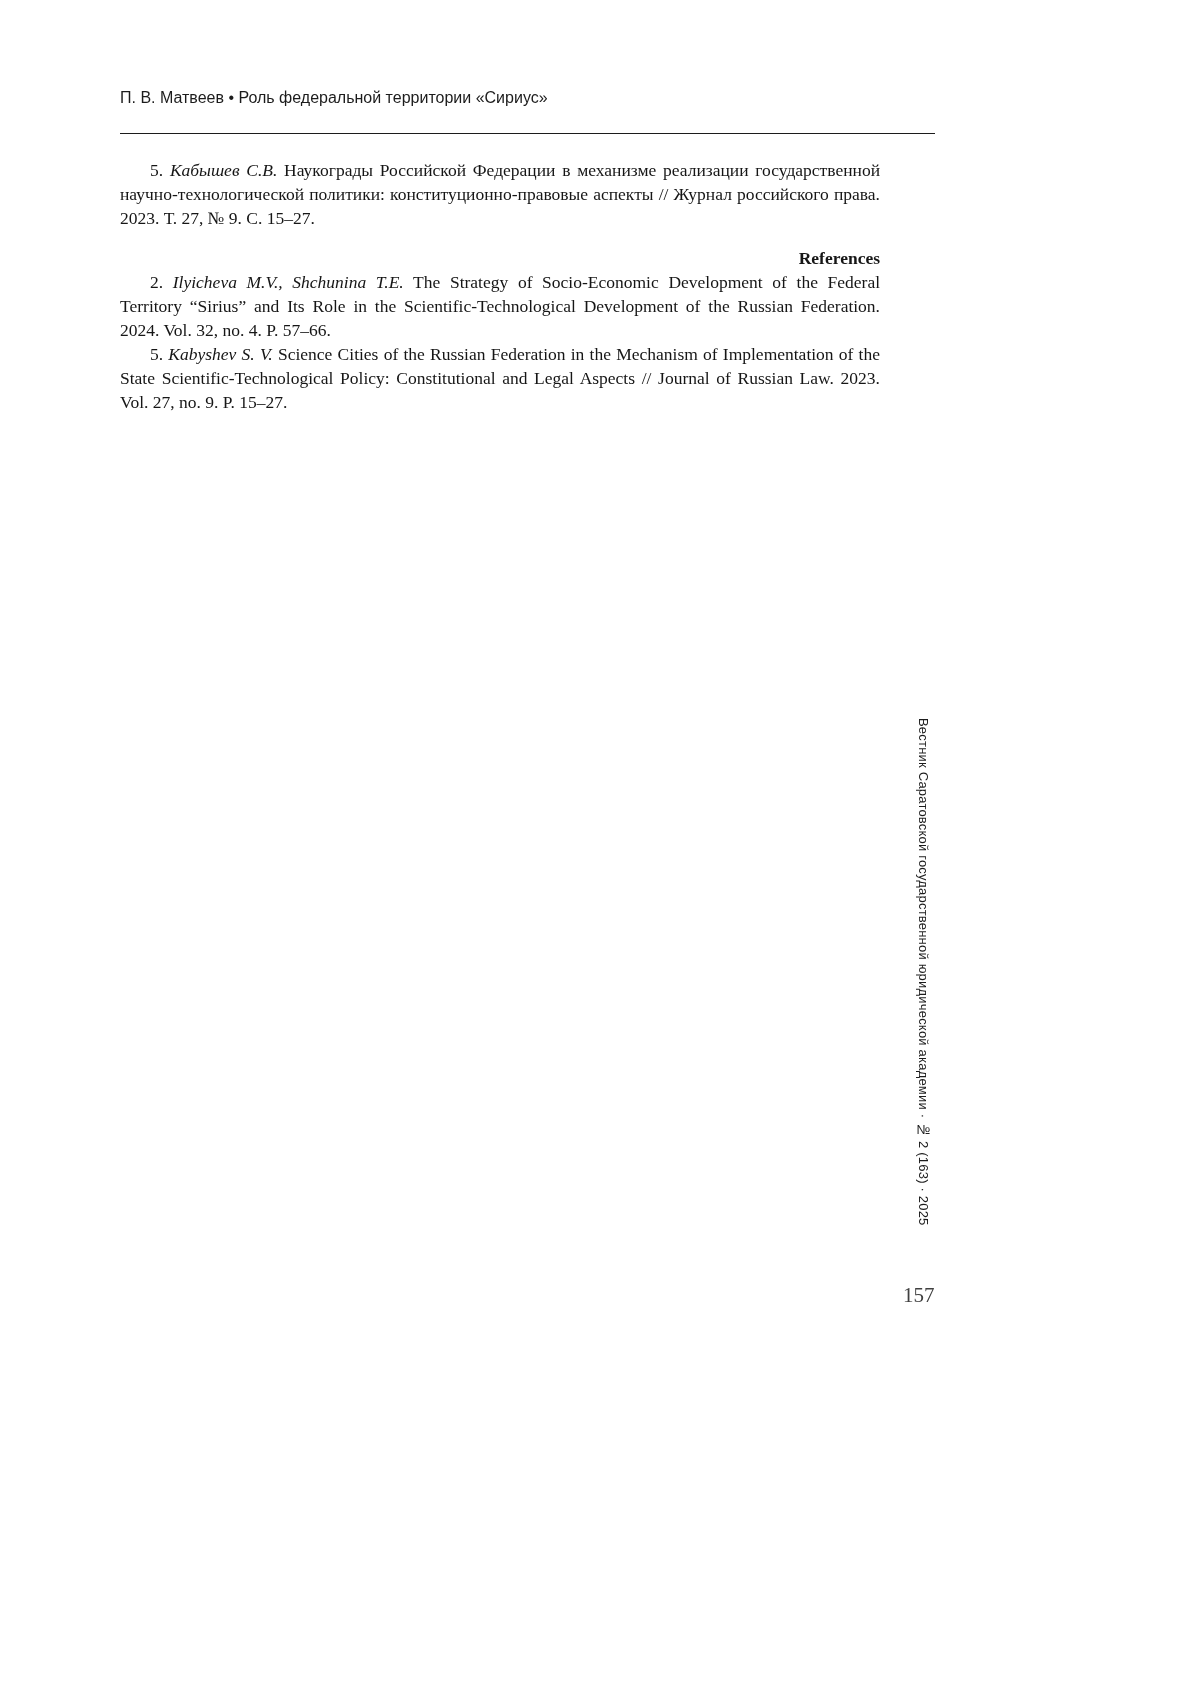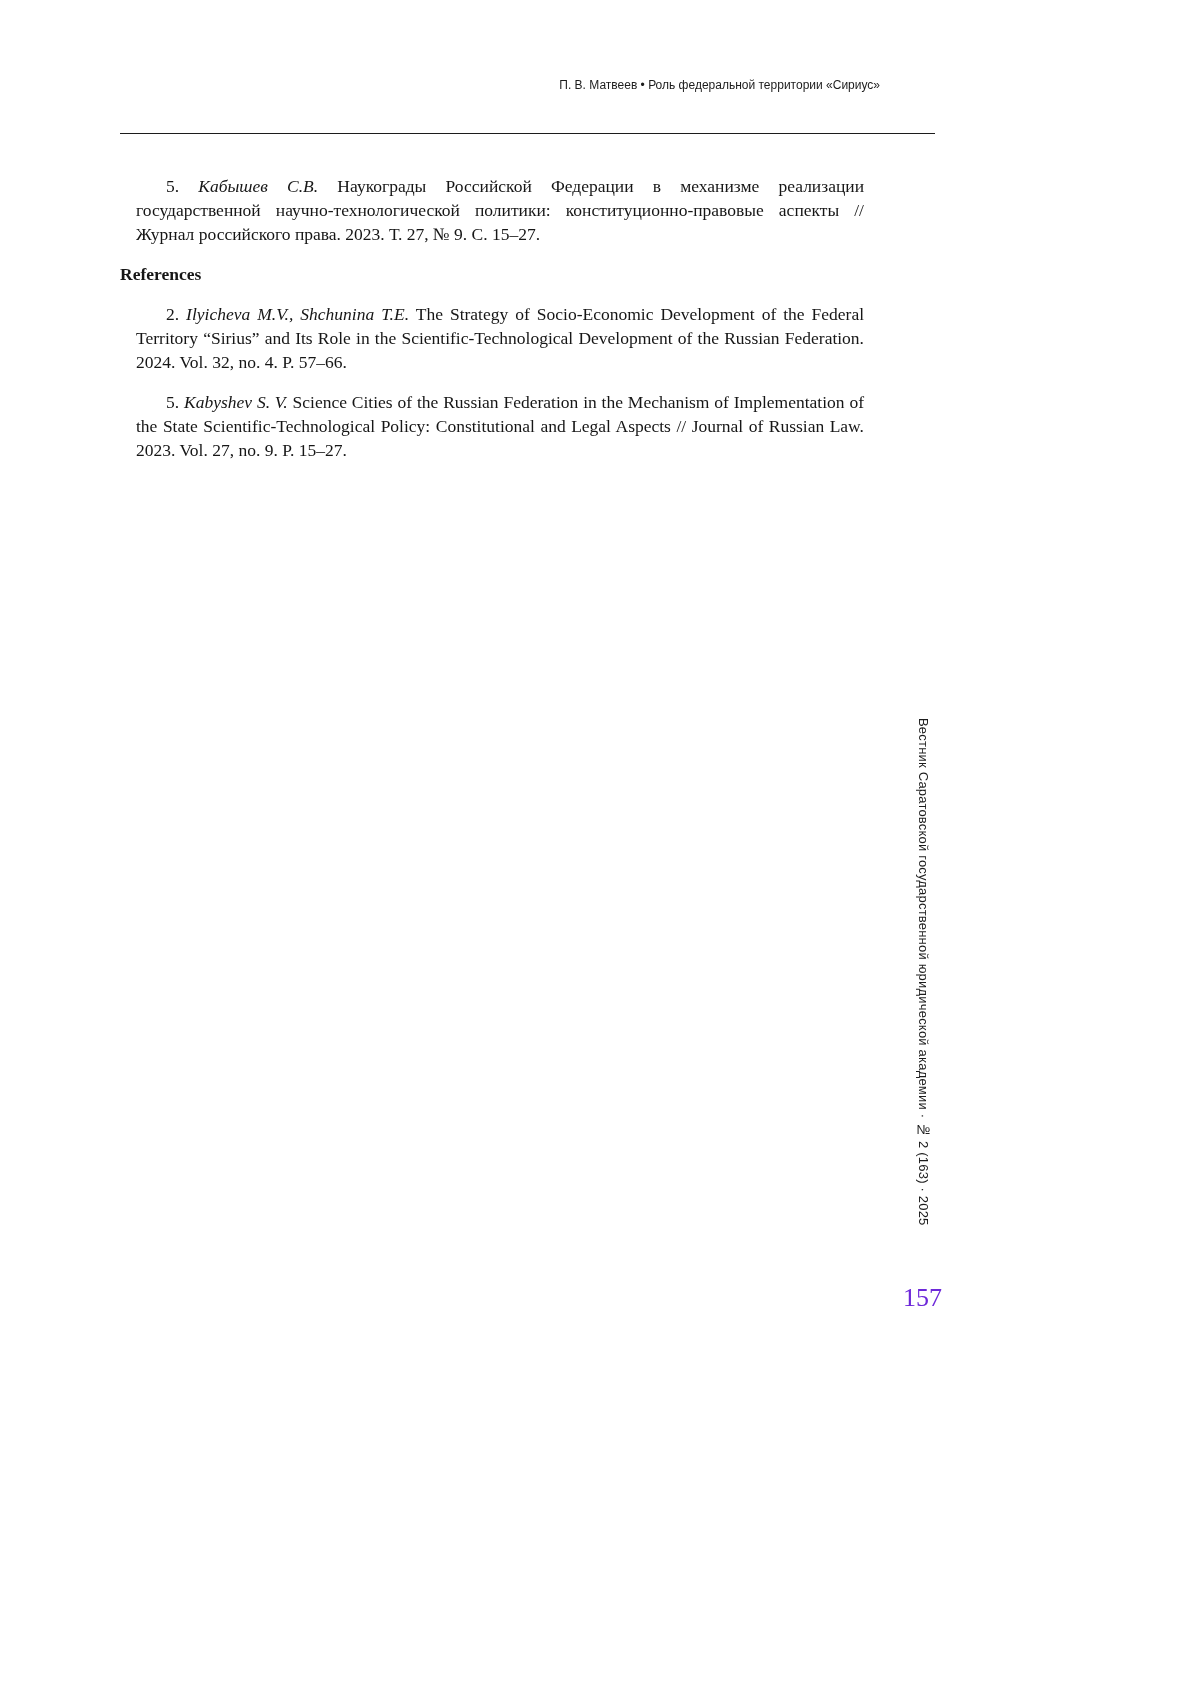--- a/index.html
+++ b/index.html
@@ -8,26 +8,26 @@
     width: 1200px;
     height: 1698px;
     margin: 0 auto;
     background: #ffffff;
     overflow: hidden;
     font-family: "Liberation Serif", "DejaVu Serif", serif;
     color: #161616;
   }
   .running-head {
     position: absolute;
-    top: 75px;
+    top: 88px;
     left: 120px;
     width: 760px;
-    text-align: right;
+    text-align: left;
     font-family: "Liberation Sans", "DejaVu Sans", sans-serif;
-    font-size: 12px;
+    font-size: 16px;
     line-height: 20px;
     color: #1c1c1c;
   }
   .head-rule {
     position: absolute;
     top: 133px;
     left: 120px;
     width: 815px;
     height: 0;
     border-top: 1.6px solid #1c1c1c;
@@ -35,50 +35,50 @@
   .body-text {
     position: absolute;
     top: 158px;
     left: 120px;
     width: 760px;
     font-size: 17.5px;
     line-height: 24px;
     text-align: justify;
   }
   p.ref {
-    margin: 16px;
+    margin: 0;
     text-indent: 30px;
   }
   .authors { font-style: italic; }
   .refs-heading {
     margin: 16px 0 0 0;
     font-size: 17.5px;
     line-height: 24px;
     font-weight: bold;
-    text-align: left;
+    text-align: right;
     text-indent: 0;
   }
   .side-vertical {
     position: absolute;
     top: 718px;
     left: 916px;
     height: 470px;
     writing-mode: vertical-rl;
     font-family: "Liberation Sans", "DejaVu Sans", sans-serif;
     font-size: 13px;
     letter-spacing: 0.2px;
     color: #1c1c1c;
     white-space: nowrap;
   }
   .page-number {
     position: absolute;
     top: 1283px;
     left: 903px;
-    font-size: 26px;
-    color: #6d28d9;
+    font-size: 21px;
+    color: #404040;
   }
 </style>
 </head>
 <body>
 
 <div class="page">
 
   <div class="running-head">
     <div>П. В. Матвеев  •  Роль федеральной территории «Сириус»</div>
   </div>

